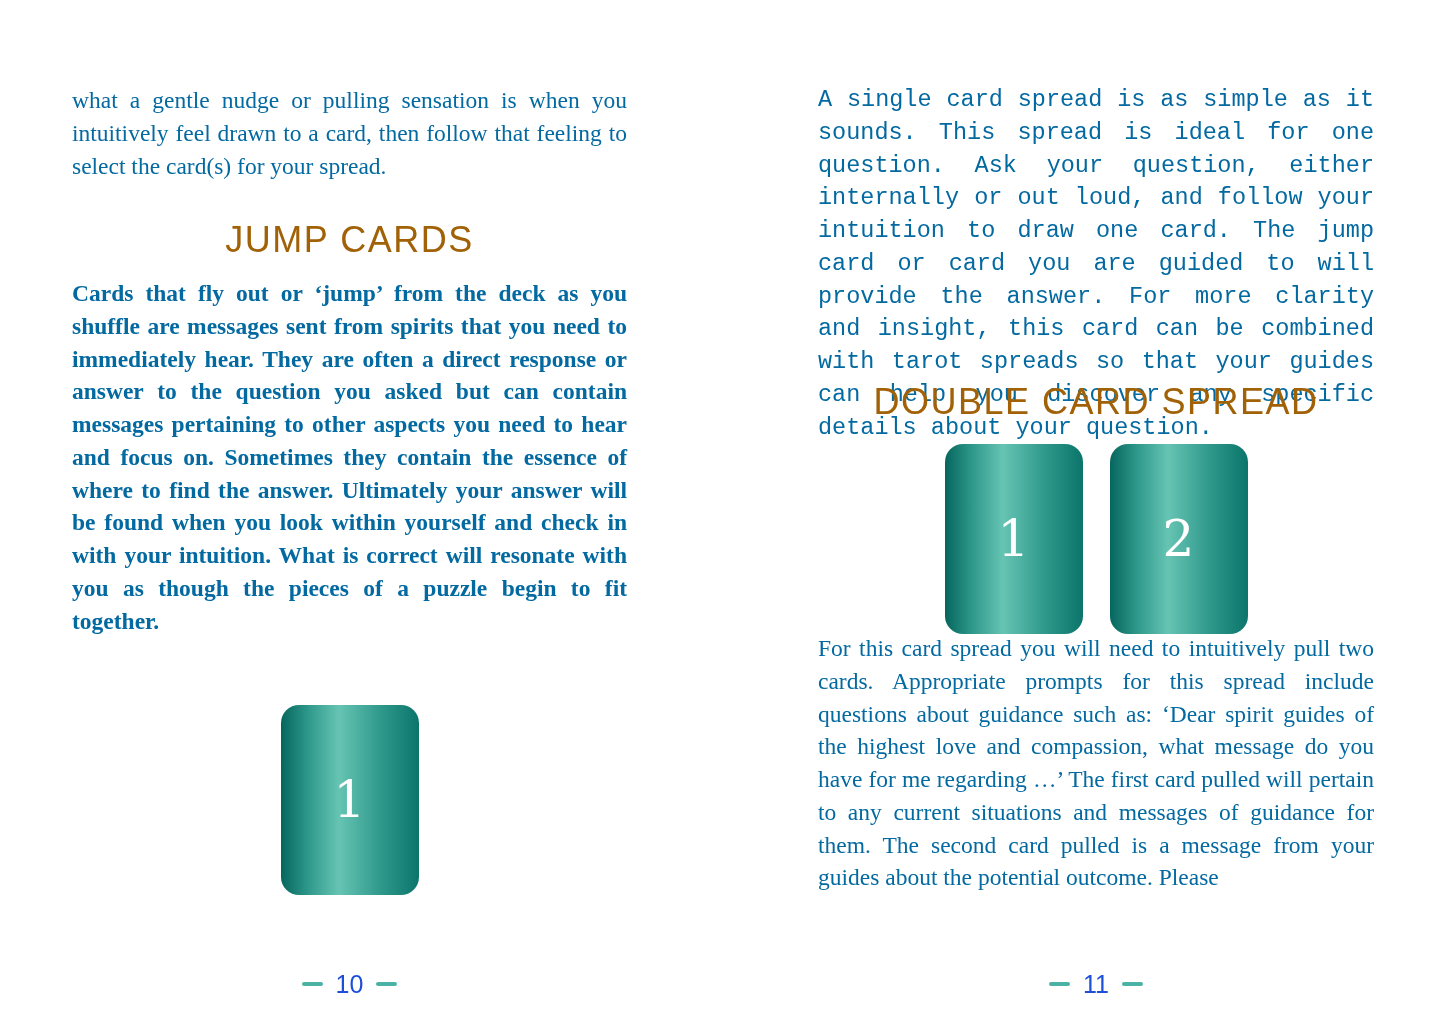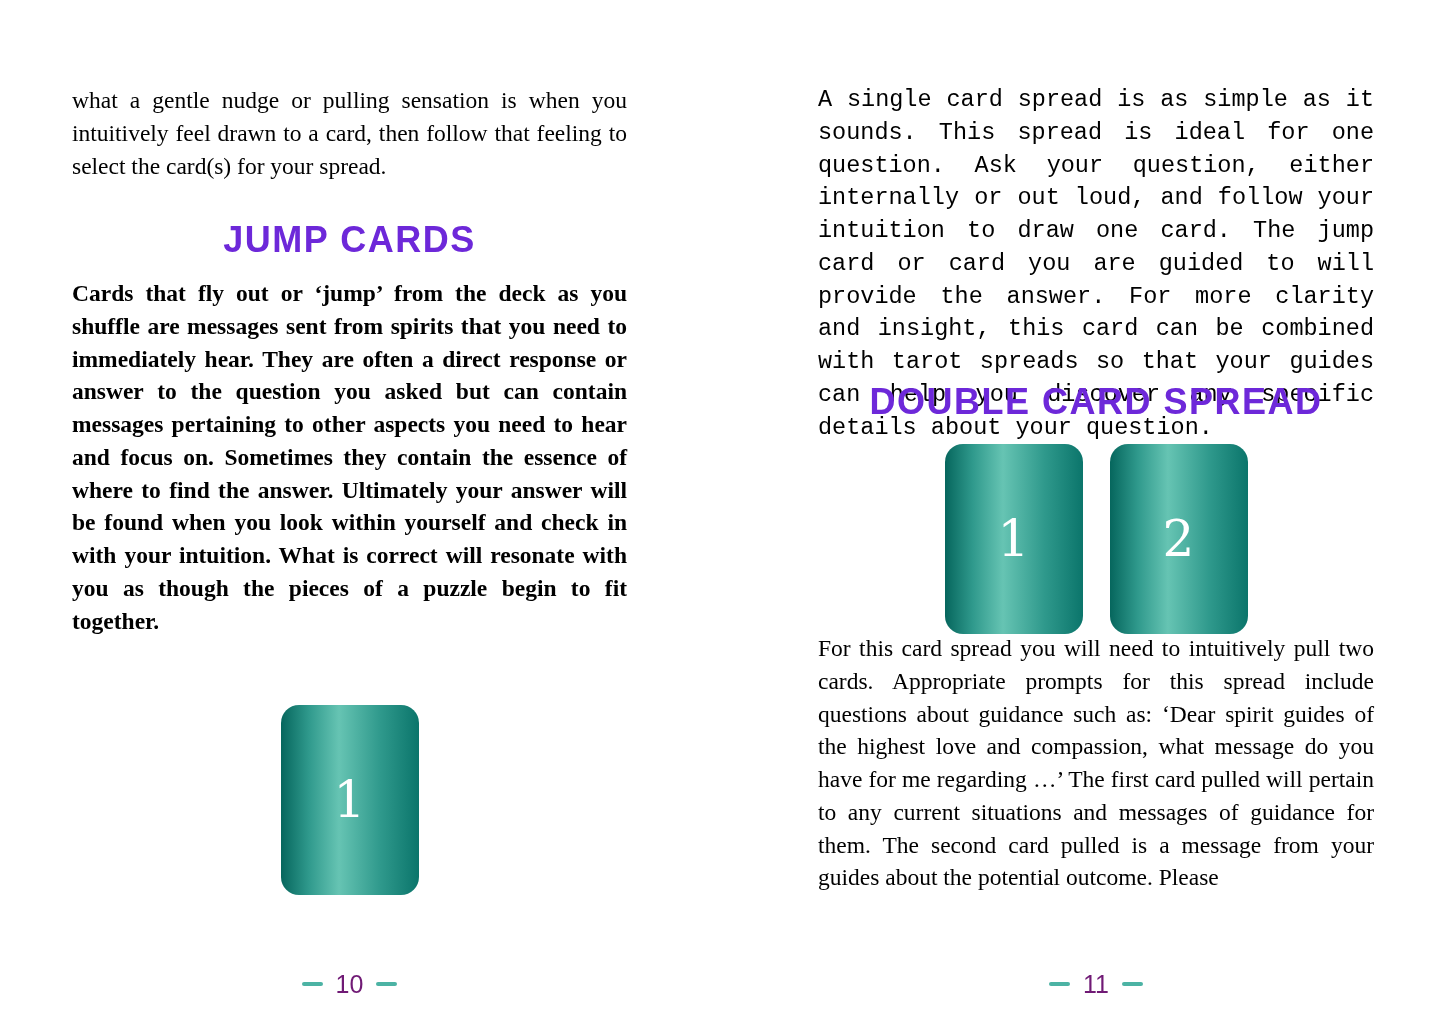--- a/index.html
+++ b/index.html
@@ -12,36 +12,36 @@
   .spread { position: absolute; inset: 0; background: #ffffff; }
 
   .page { position: absolute; top: 0; height: 100%; }
   .page.left  { left: 72px;  width: 555px; }
   .page.right { left: 818px; width: 556px; }
 
   .body-text {
     position: absolute; left: 0; width: 100%; margin: 0;
     font-family: "Liberation Serif", serif;
     font-size: 23.5px; line-height: 32.75px;
-    color: #000000;
+    color: #0369a1;
     text-align: justify;
     text-justify: inter-word;
   }
   .pos-intro    { top: 84px; }
   .pos-jump-p   { top: 277px; font-weight: bold; }
   .pos-single-p { top: 84px; font-family: Liberation Mono, monospace; }
   .pos-double-p { top: 632px; }
 
   .heading {
     position: absolute; left: 0; width: 100%; margin: 0;
     font-family: "Liberation Sans", sans-serif;
-    font-weight: 700;
+    font-weight: 400;
     font-size: 36px; line-height: 40px;
     letter-spacing: 1.5px;
-    color: #6d28d9;
+    color: #a16207;
     text-align: center;
     white-space: nowrap;
   }
   .pos-jump-h   { top: 220px; }
   .pos-single-h { top: 642px; }
   .pos-double-h { top: 382px; }
 
   .cards-row {
     position: absolute; left: 0; width: 100%;
     display: flex; justify-content: center; gap: 27px;
@@ -68,21 +68,21 @@
     gap: 13px;
   }
   .dash {
     display: inline-block;
     width: 21px; height: 4px; border-radius: 2px;
     background: #4cb3a4;
   }
   .page-num {
     font-family: "Liberation Sans", sans-serif;
     font-size: 25px; line-height: 26px;
-    color: #701a75;
+    color: #1d4ed8;
   }
 </style>
 </head>
 <body>
 
 <div class="spread">
 
   <section class="page left">
     <p class="body-text pos-intro">what a gentle nudge or pulling sensation is when you intuitively feel drawn to a card, then follow that feeling to select the card(s) for your spread.</p>
 

